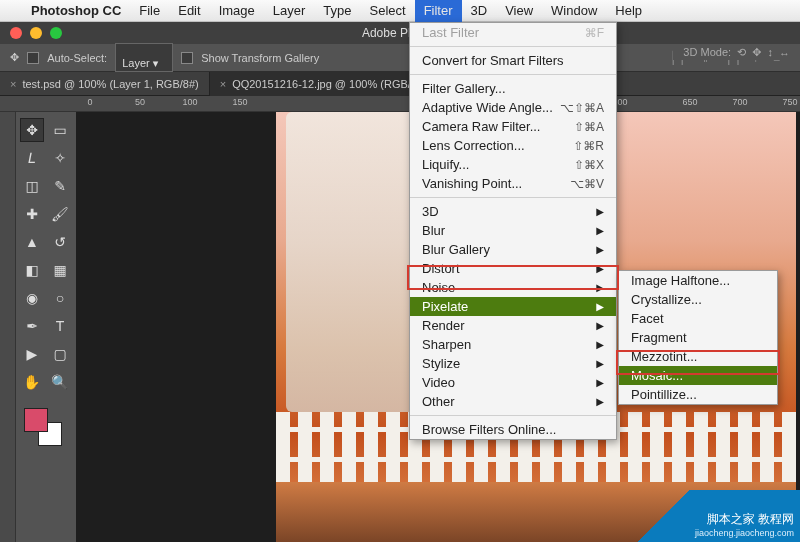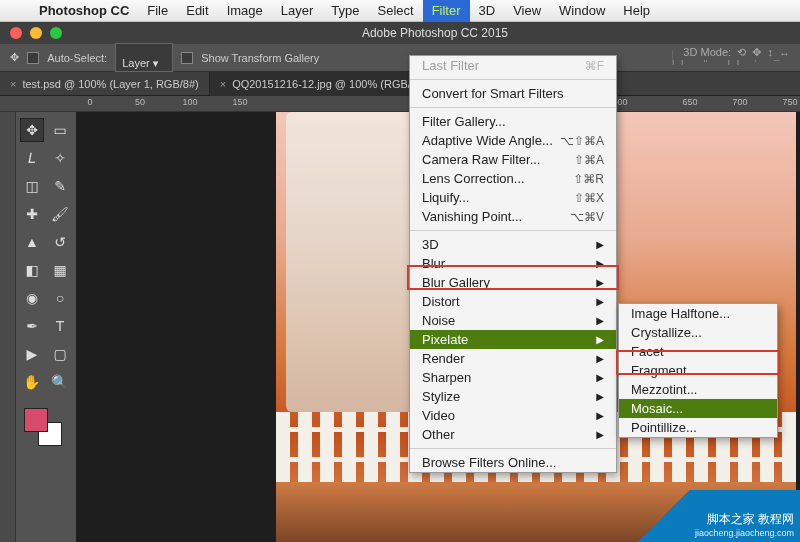--- a/index.html
+++ b/index.html
@@ -1,20 +1,20 @@
 <!DOCTYPE html>
 <html><head>
 <meta charset="utf-8">
 <style>
   * { box-sizing: border-box; margin: 0; padding: 0; font-family: -apple-system, "Helvetica Neue", Arial, sans-serif; }
   body { width: 800px; height: 542px; background: #535353; overflow: hidden; position: relative; }
-  .mac-menubar { height: 22px; background: linear-gradient(#fafafa,#e6e6e6); display: flex; align-items: center; font-size: 13px; color: #222; border-bottom: 1px solid #bfbfbf; padding-left: 8px; }
+  .mac-menubar { height: 22px; background: linear-gradient(#fafafa,#e6e6e6); display: flex; align-items: center; font-size: 13px; color: #222; border-bottom: 1px solid #bfbfbf; }
   .apple-logo { width: 22px; text-align: center; font-size: 14px; }
   .mac-menubar .mitem { padding: 0 9px; height: 22px; line-height: 22px; cursor: default; }
-  .mac-menubar .mitem.active { background: #2a6ad6; color: #bef264; }
+  .mac-menubar .mitem.active { background: #2a6ad6; color: #e5e5e5; }
   .app-name { font-weight: 600; }
   .window-chrome { height: 22px; background: #3f3f3f; display: flex; align-items: center; padding-left: 10px; gap: 8px; }
   .traffic { width: 12px; height: 12px; border-radius: 50%; }
   .traffic.r { background: #ff5f57; } .traffic.y { background: #febc2e; } .traffic.g { background: #28c840; }
   .app-title { flex: 1; text-align: center; color: #ddd; font-size: 12px; }
   .options-bar { height: 28px; background: #535353; border-bottom: 1px solid #2e2e2e; display: flex; align-items: center; color: #ccc; font-size: 11px; padding-left: 10px; gap: 8px; }
   .opt-select { background: #3a3a3a; border: 1px solid #666; color: #ddd; font-size: 11px; padding: 13px 14px 1px 6px; position: relative; }
   .check { width: 12px; height: 12px; border: 1px solid #888; background: #3a3a3a; display: inline-block; }
   .options-bar .sep-icons { margin-left: auto; display: flex; gap: 12px; padding-right: 20px; color: #888; font-size: 12px; }
   .right-toolbar { position: absolute; right: 0; top: 44px; height: 16px; background: #535353; display: flex; align-items: center; color: #aaa; font-size: 11px; padding: 0 10px; gap: 6px; }
@@ -35,21 +35,21 @@
   .canvas { flex: 1; background: #1e1e1e; position: relative; overflow: hidden; }
   .image-mock { position: absolute; left: 200px; top: 0; width: 520px; height: 430px; background: linear-gradient(#f4c7b9 0%, #e8a98e 30%, #d77a3e 55%, #c4501d 75%, #e5955a 100%); }
   .tree1 { position: absolute; left: 10px; top: 0; width: 130px; height: 300px; background: linear-gradient(180deg,#f0efe8,#d8d5cc); border-radius: 6px; opacity: 0.75; }
   .tree2 { position: absolute; left: 250px; top: 30px; width: 20px; height: 240px; background: #2b2622; opacity: 0.8; }
   .fence { position: absolute; left: 0; bottom: 60px; right: 0; height: 70px; background: repeating-linear-gradient(90deg, #f3f0ea 0 14px, transparent 14px 22px); }
   .fence::before { content: ""; position: absolute; top: 15px; left: 0; right: 0; height: 5px; background: #f3f0ea; }
   .fence::after { content: ""; position: absolute; top: 45px; left: 0; right: 0; height: 5px; background: #f3f0ea; }
   .ground { position: absolute; left: 0; right: 0; bottom: 0; height: 60px; background: linear-gradient(#cf7b44,#7b4527); }
   .watermark { position: absolute; right: 0; bottom: 0; width: 180px; height: 52px; background: linear-gradient(135deg, transparent 30%, #0a7bbd 30%); color: #fff; font-size: 12px; display: flex; flex-direction: column; align-items: flex-end; justify-content: flex-end; padding: 4px 6px; }
   .watermark small { font-size: 9px; color: #dceefb; }
-  .dropdown { position: absolute; background: #f4f4f4; border: 1px solid #9a9a9a; box-shadow: 2px 3px 8px rgba(0,0,0,0.35); font-size: 13px; color: #222; margin-top: 33px; }
+  .dropdown { position: absolute; background: #f4f4f4; border: 1px solid #9a9a9a; box-shadow: 2px 3px 8px rgba(0,0,0,0.35); font-size: 13px; color: #222; }
   .dd-filter { left: 409px; top: 22px; width: 208px; }
   .dd-sub { left: 618px; top: 270px; width: 160px; }
   .dd-row { display: flex; align-items: center; height: 19px; padding: 0 12px; position: relative; }
   .dd-row.dis { color: #a0a0a0; }
   .dd-row .shortcut { margin-left: auto; font-size: 12px; color: #555; }
   .dd-row.dis .shortcut { color: #b8b8b8; }
   .dd-row .arrow { margin-left: auto; font-size: 10px; }
   .dd-row.hl { background: #4d7c0f; color: #fff; }
   .dd-row.hl .arrow { color: #fff; }
   .dd-sep { height: 1px; background: #cfcfcf; margin: 4px 0; }

